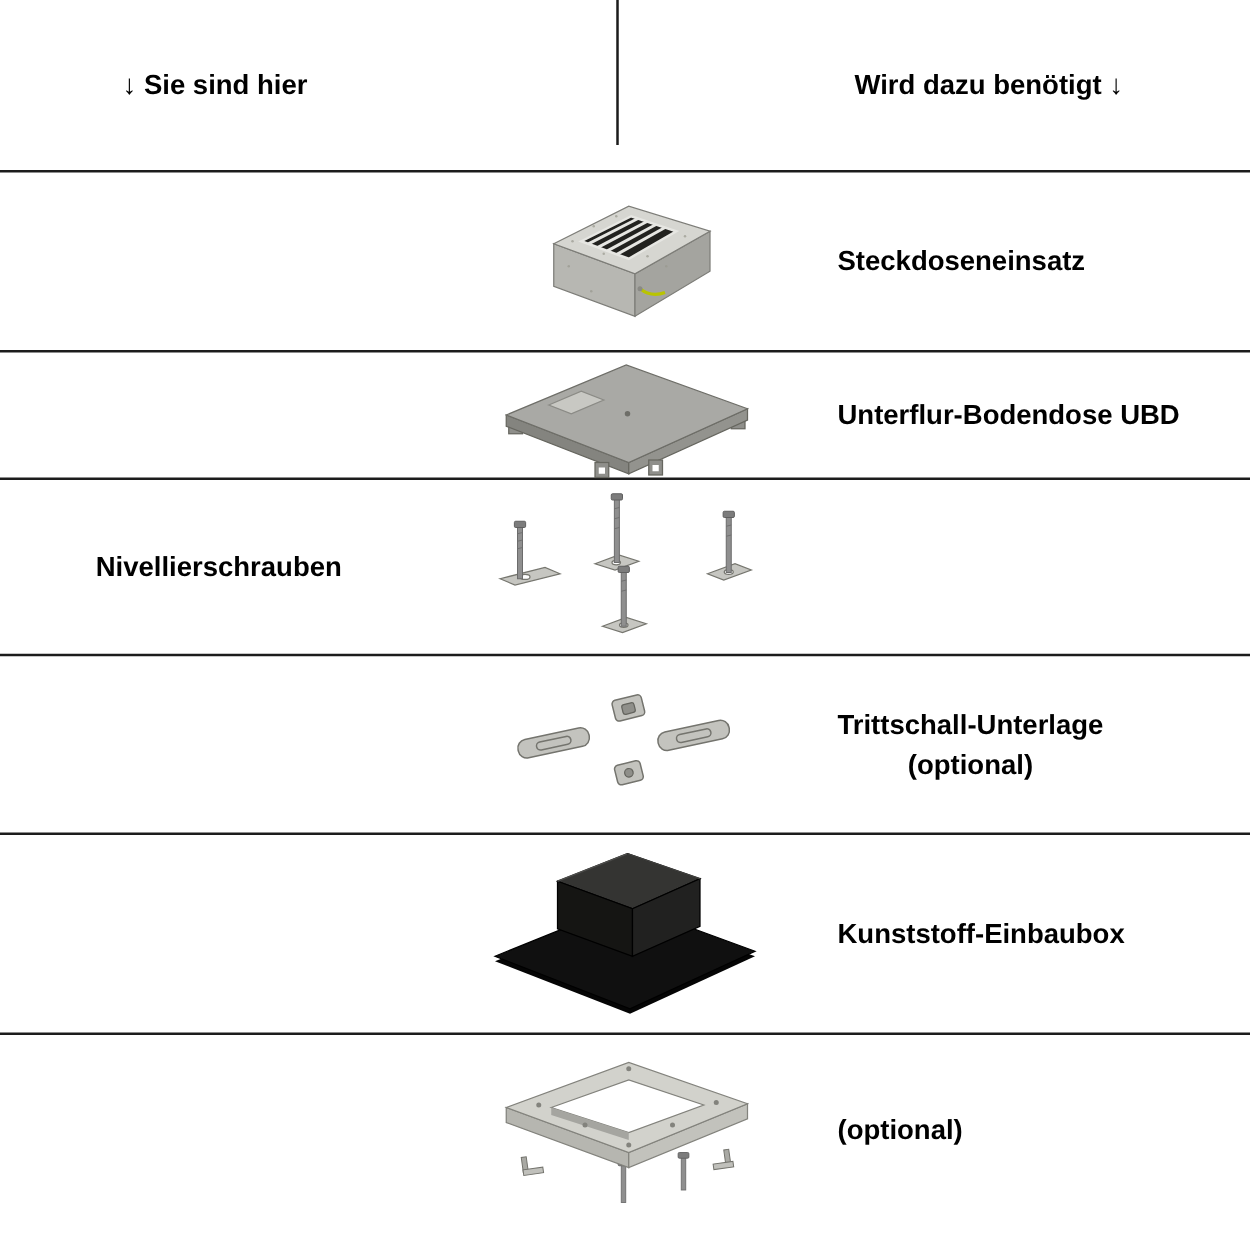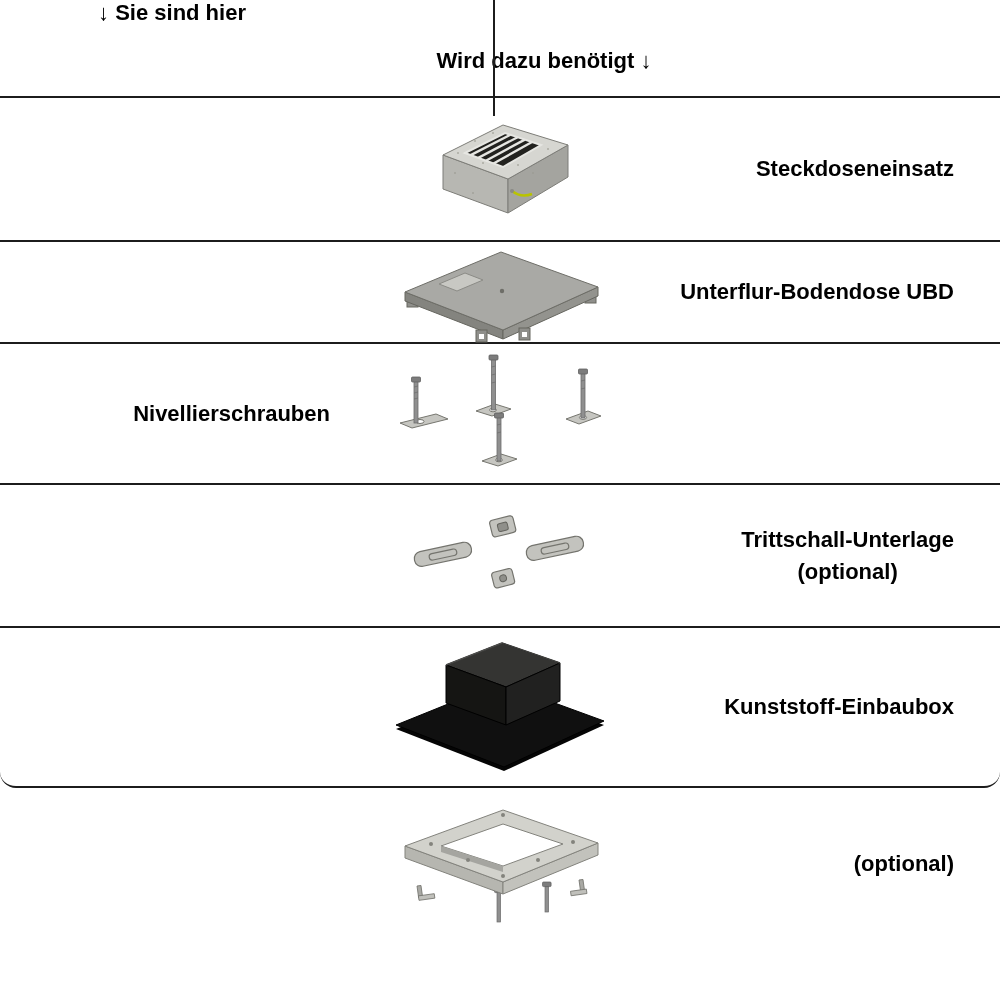--- a/index.html
+++ b/index.html
@@ -3,34 +3,34 @@
 <meta charset="utf-8">
 <style>
   * { box-sizing: border-box; margin: 0; padding: 0; }
   body { background: #ffffff; }
   .page {
     width: 1000px; height: 1000px; background: #ffffff; color: #000;
     font-family: "Liberation Sans", "DejaVu Sans", sans-serif;
     overflow: hidden; position: relative;
   }
   
-  .hrow { height: 98px; position: relative; display: flex; border-bottom: 2px solid #1c1c1c; flex-direction: column; }
+  .hrow { height: 138px; position: relative; display: flex; border-bottom: 2px solid #1c1c1c; }
   .vline { position: absolute; left: 493px; top: 0; width: 2px; height: 116px; background: #1c1c1c; }
   .hcell { display: flex; align-items: center; font-weight: 700; font-size: 22px; }
   .hleft  { width: 494px; justify-content: center; padding-right: 150px; }
   .hright { flex: 1; justify-content: center; padding-left: 88px; }
   
   .row { display: flex; align-items: stretch; border-bottom: 2px solid #1c1c1c; }
   .row.last { border-bottom: none; }
   .r1 { height: 144px; } .r2 { height: 102px; } .r3 { height: 141px; }
-  .r4 { height: 143px; } .r5 { height: 160px; border-radius: 16px; } .r6 { height: 152px; }
+  .r4 { height: 143px; } .r5 { height: 160px; } .r6 { height: 152px; }
   .col { display: flex; align-items: center; }
-  .side-left  { width: 330px; justify-content: flex-end; padding-left: 20px; }
+  .side-left  { width: 330px; justify-content: center; padding-left: 20px; }
   .center-col { width: 340px; justify-content: center; }
-  .side-right { flex: 1; justify-content: flex-end; padding-right: 46px; }
+  .side-right { flex: 1; justify-content: flex-start; padding-right: 46px; }
   .lbl { font-weight: 700; font-size: 22px; text-align: center; line-height: 1.45; }
   svg { display: block; }
 </style>
 </head>
 <body>
 
 <div class="page">
 
   <div class="hrow">
     <div class="hcell hleft">↓ Sie sind hier</div>

